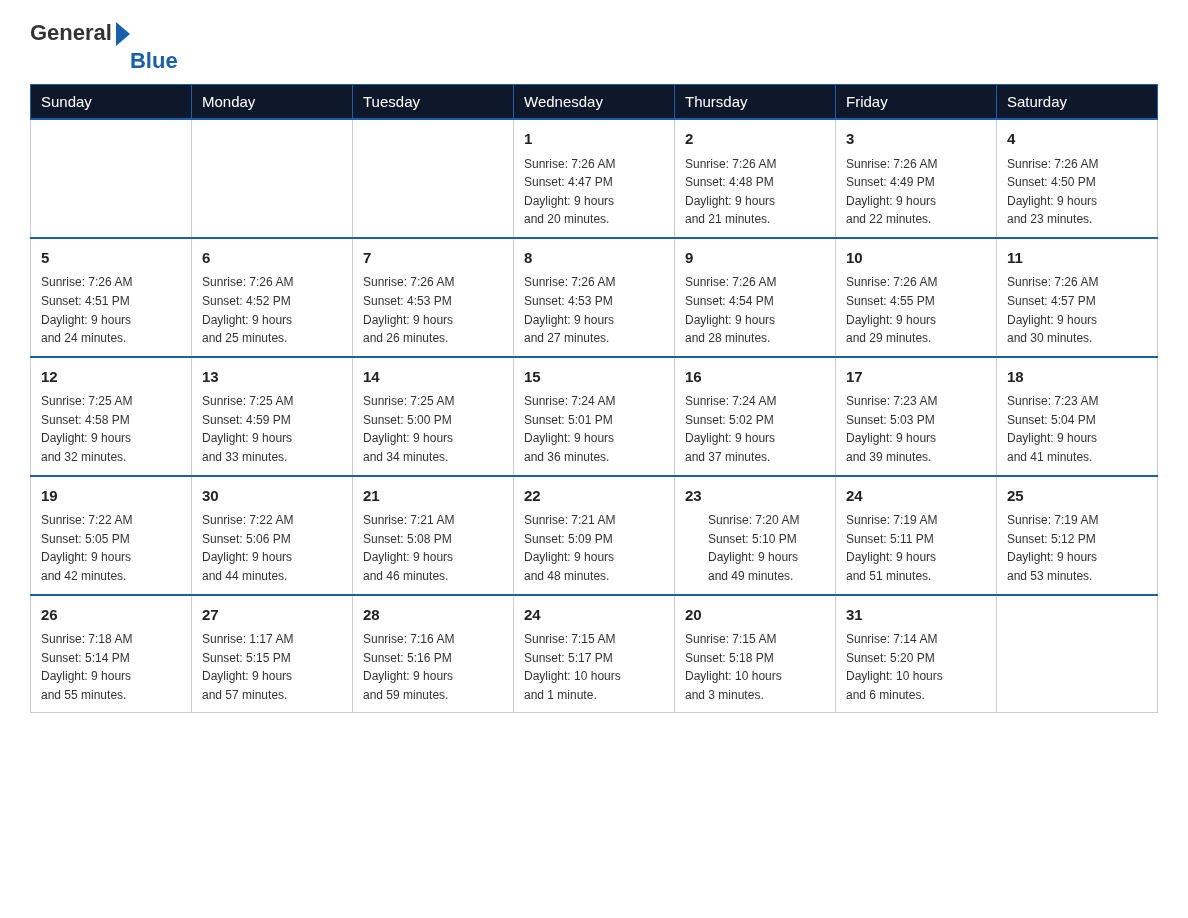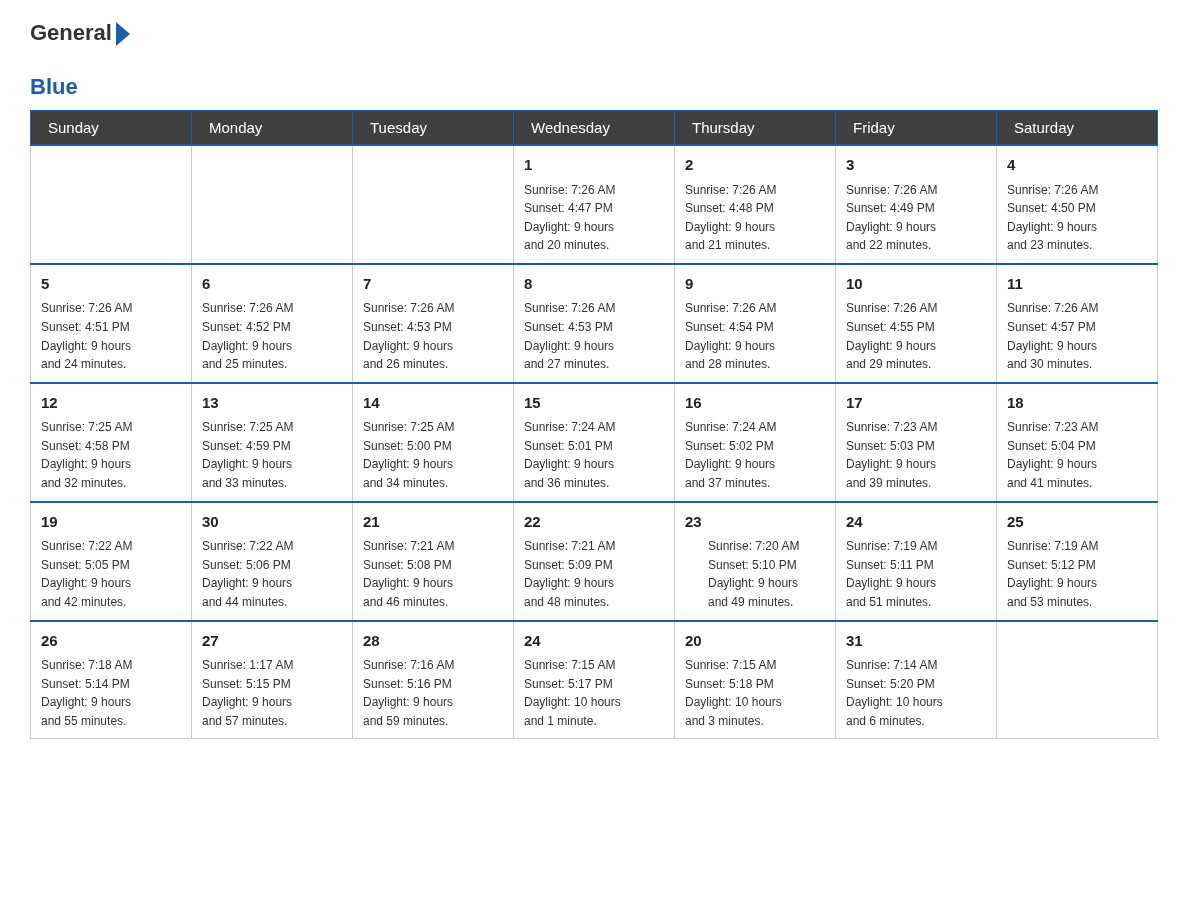--- a/index.html
+++ b/index.html
@@ -40,23 +40,23 @@
       font-size: 20px;
       color: #333;
       margin-top: 4px;
     }
     .calendar {
       width: 100%;
       border-collapse: collapse;
       margin-top: 10px;
     }
     .calendar thead tr th {
-      background: #404040;
+      background: #0f172a;
       color: #fff;
-      padding: 8px 17px;
+      padding: 8px 10px;
       text-align: left;
       font-size: 15px;
       font-weight: normal;
       border: 1px solid #1a5fa8;
     }
     .calendar tbody tr td {
       vertical-align: top;
       padding: 8px 10px;
       border: 1px solid #ccc;
       border-top: 2px solid #1a5fa8;
@@ -76,21 +76,21 @@
     .day-info {
       font-size: 12px;
       color: #333;
       line-height: 1.55;
     }
     .empty-cell {
       background: #fff;
     }
     .logo-wrapper {
       display: flex;
-      flex-direction: column;
+      flex-direction: row;
       align-items: flex-start;
     }
     .logo-row {
       display: flex;
       align-items: center;
     }
     .triangle-right {
       display: inline-block;
       width: 0;
       height: 0;

